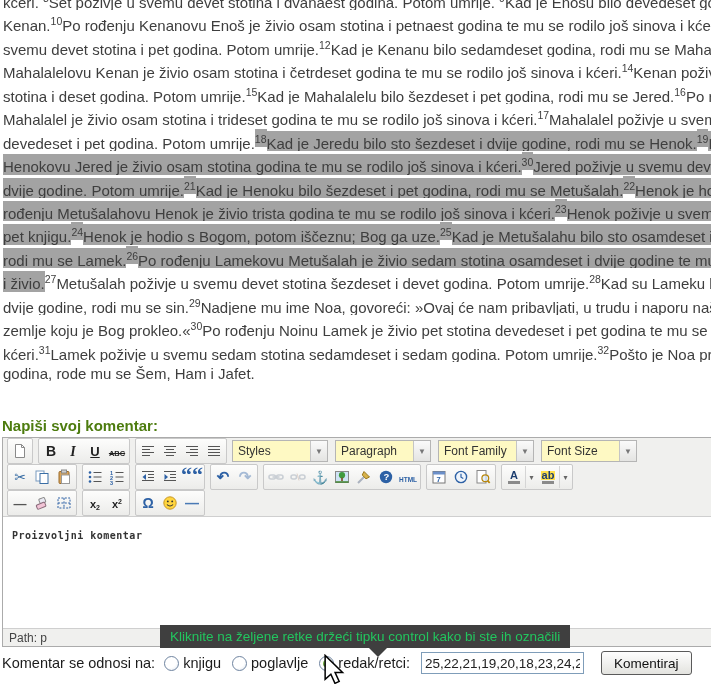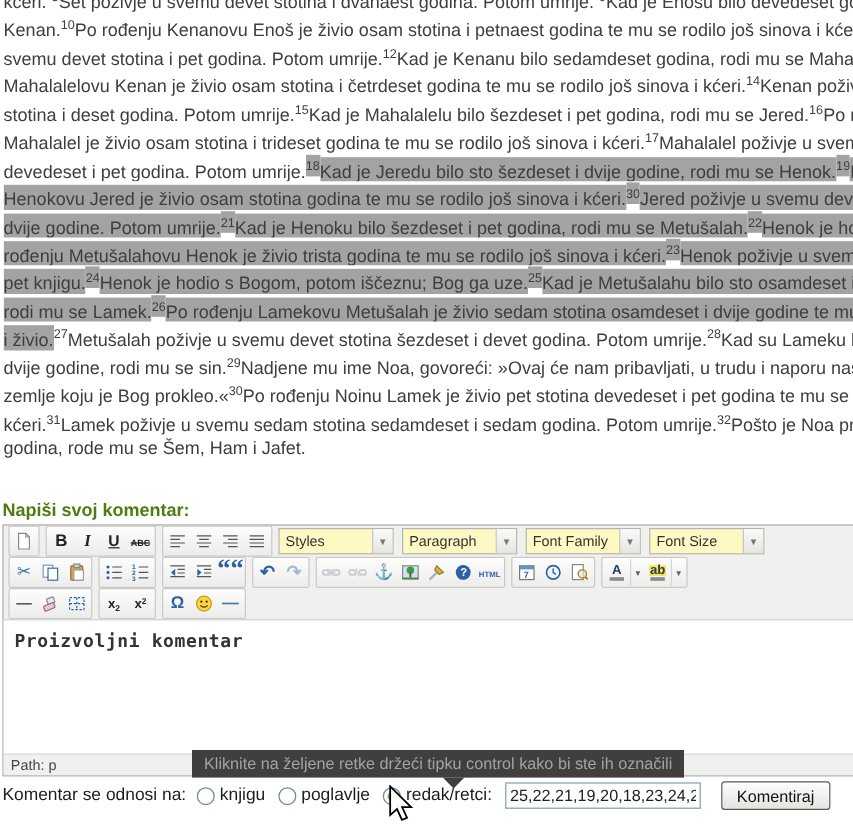--- a/index.html
+++ b/index.html
@@ -54,28 +54,28 @@
 
   .mce-select{display:inline-flex;align-items:center;height:20px;margin-right:7px;
               border:1px solid #b5b5b5;background:#fef9c3;}
   .mce-select .lbl{width:72px;padding-left:5px;font-size:12px;color:#333;white-space:nowrap;overflow:hidden;}
   .mce-select .arrow{width:16px;height:20px;display:flex;align-items:center;justify-content:center;
                      border-left:1px solid #c5c5c5;background:linear-gradient(#fafafa,#e4e4e2);
                      font-size:8px;color:#777;}
 
   #editor-content{height:103px;background:#fff;border-top:1px solid #cfcfcf;border-bottom:1px solid #cfcfcf;
                   padding:8px 0 0 9px;}
-  #editor-content .txt{font-family:"DejaVu Sans Mono",monospace;font-weight:bold;font-size:15px;
+  #editor-content .txt{font-family:"DejaVu Sans Mono",monospace;font-weight:bold;font-size:10px;
                        color:#333;letter-spacing:.5px;}
   #statusbar{height:17px;background:#f0f0ee;display:flex;align-items:center;
              font-size:12px;color:#444;padding-left:6px;}
 
   
   #tooltip{position:absolute;left:160px;top:625px;height:23px;line-height:23px;background:#3f3f3f;
-           color:#a3a3a3;font-size:13.5px;padding:0 10px;white-space:nowrap;z-index:5;}
+           color:#22c55e;font-size:13.5px;padding:0 10px;white-space:nowrap;z-index:5;}
   #tooltip-arrow{position:absolute;left:369px;top:648px;width:0;height:0;z-index:5;
                  border-left:9px solid transparent;border-right:9px solid transparent;
                  border-top:9px solid #3f3f3f;}
 
   
   #target-row{position:absolute;left:2px;top:650px;height:26px;display:flex;align-items:center;
               font-size:14.5px;color:#1c1c1c;white-space:nowrap;}
   #target-row .applies{margin-right:9px;}
   .radio-opt{display:flex;align-items:center;margin-right:11px;}
   .radio{width:13px;height:13px;border-radius:50%;border:1px solid #6f84a0;margin-right:4px;

